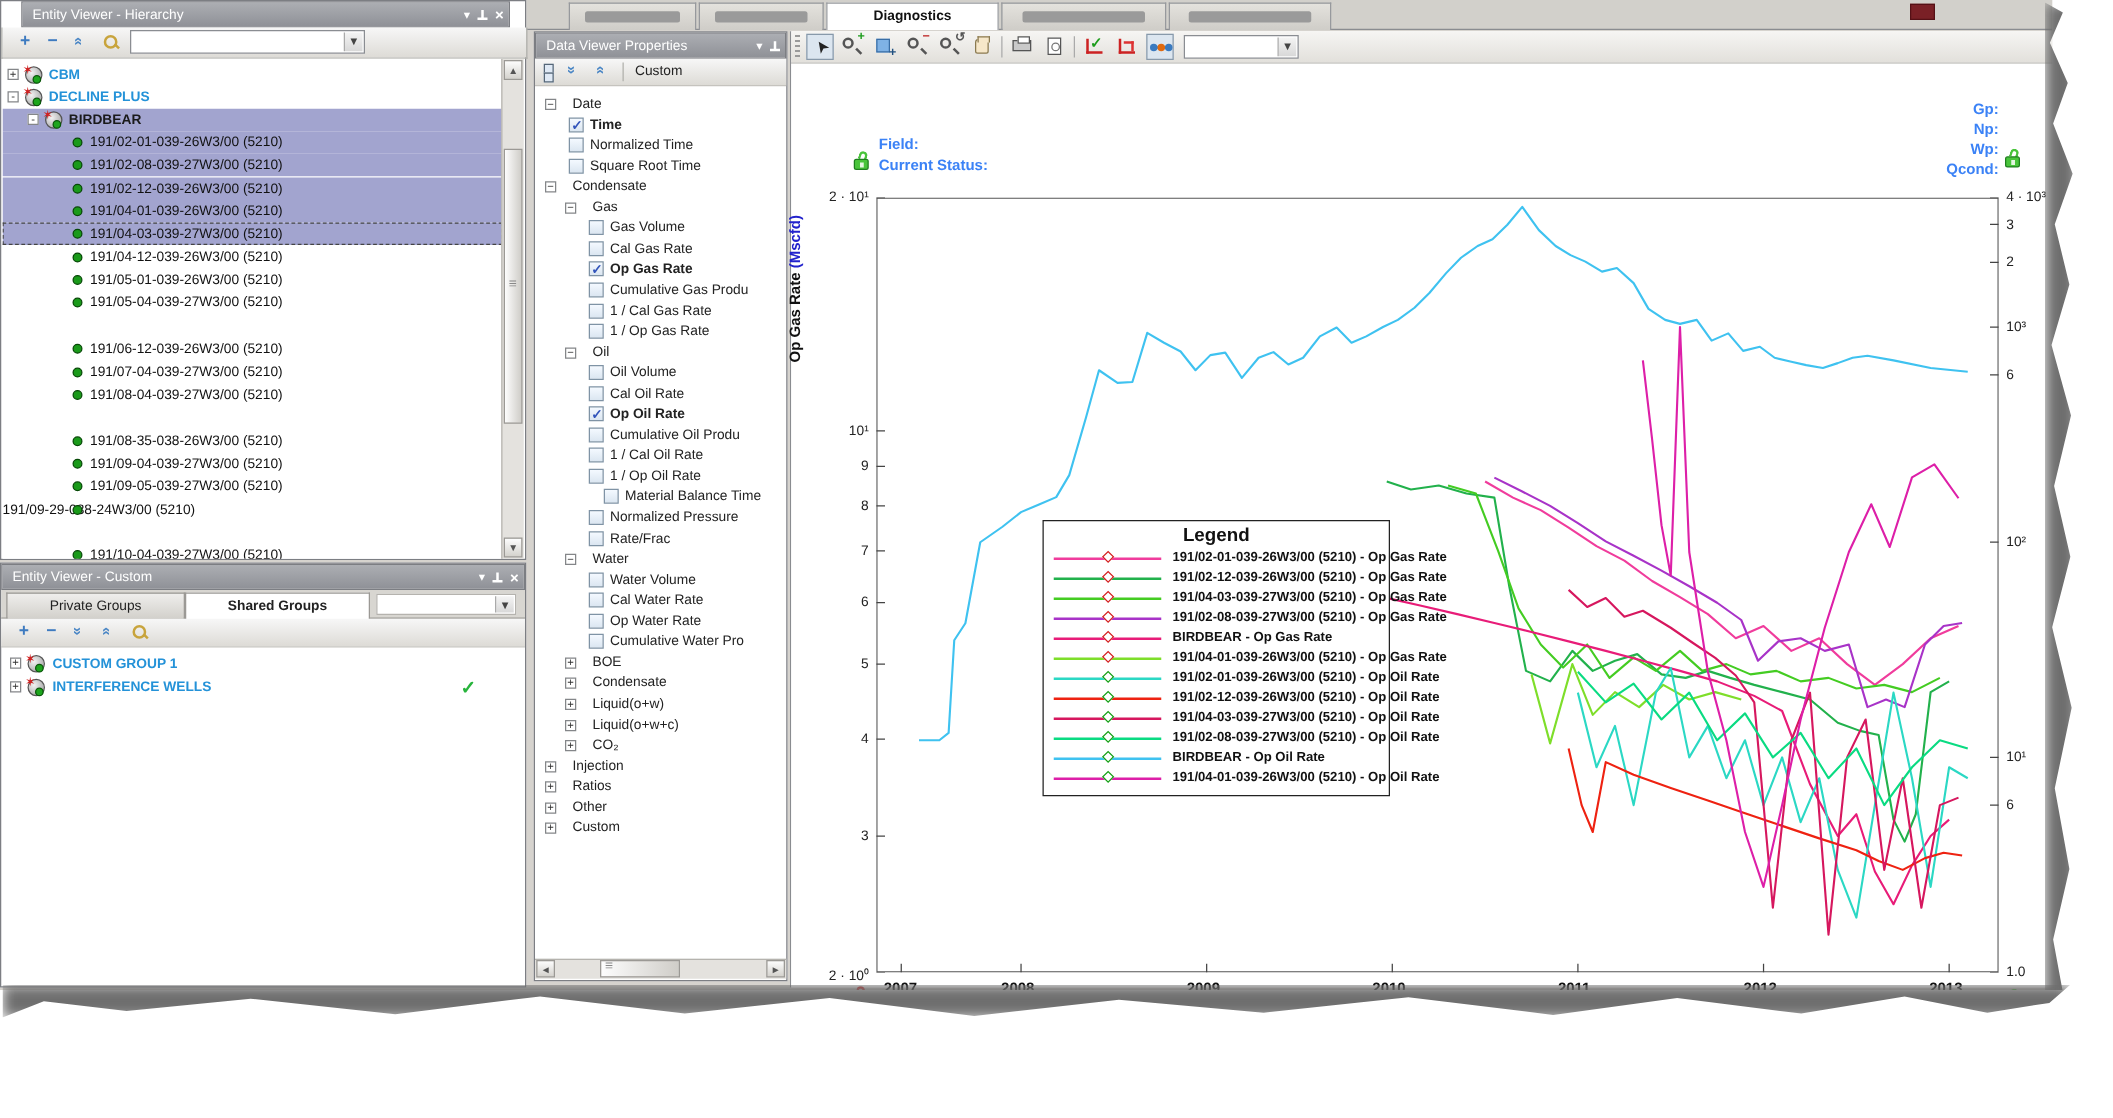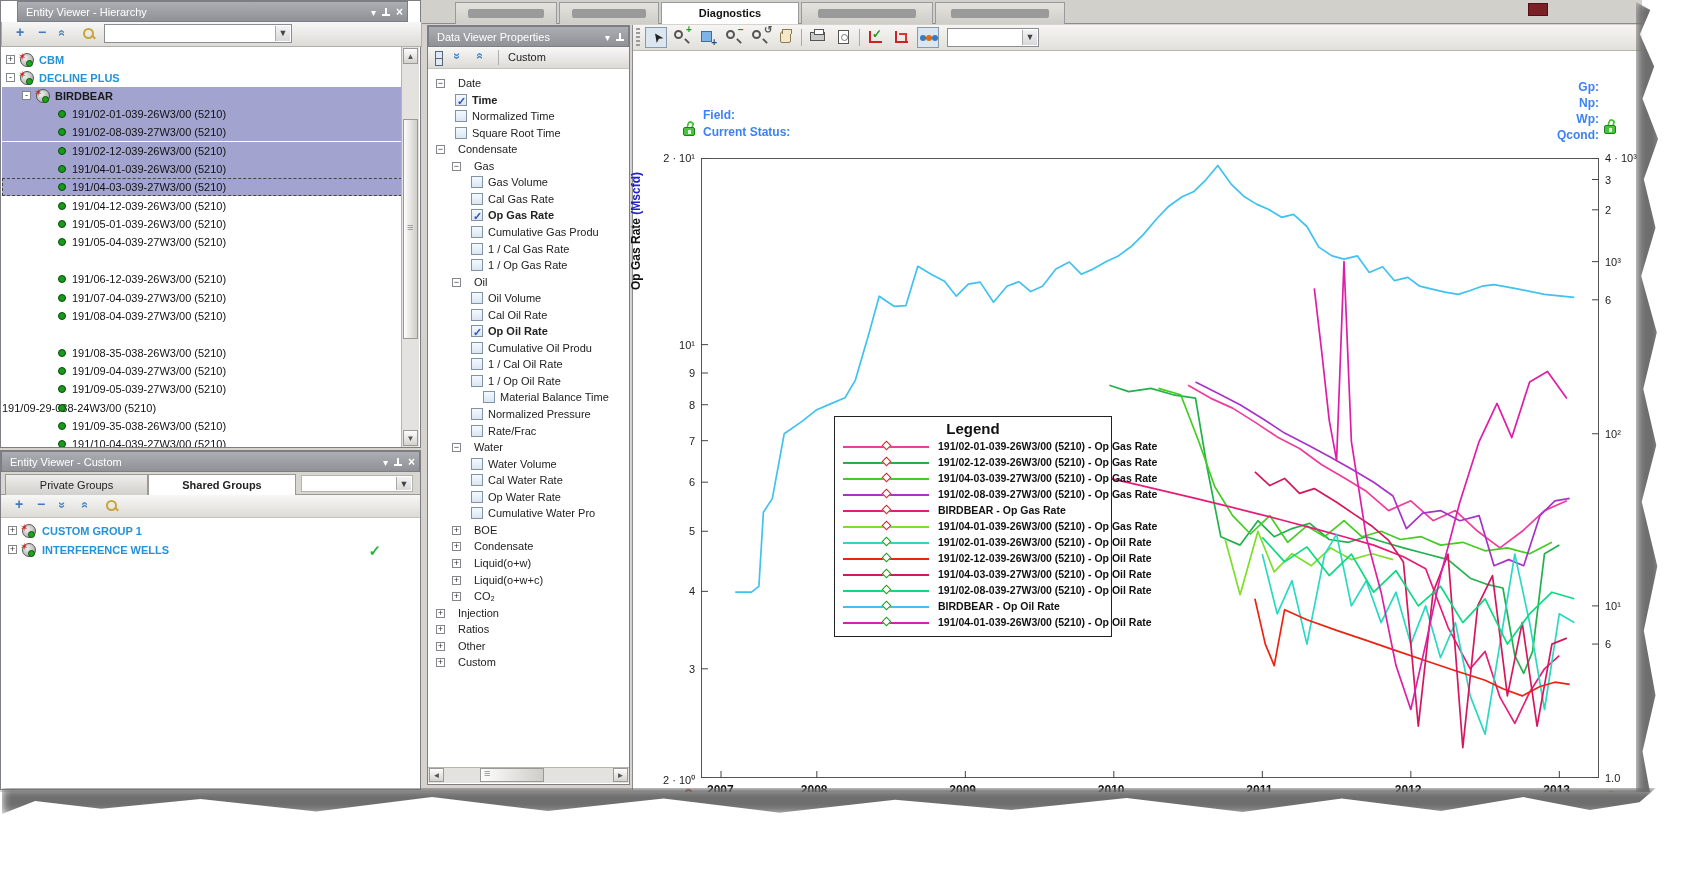--- a/index.html
+++ b/index.html
@@ -199,21 +199,20 @@
           <div class="trow" style="top: 149.75px;"><span class="welldot" style="left: 56px;"></span><span style="margin-left: 70px;">191/04-12-039-26W3/00 (5210)</span></div>
           <div class="trow" style="top: 168.1px;"><span class="welldot" style="left: 56px;"></span><span style="margin-left: 70px;">191/05-01-039-26W3/00 (5210)</span></div>
           <div class="trow" style="top: 186.45px;"><span class="welldot" style="left: 56px;"></span><span style="margin-left: 70px;">191/05-04-039-27W3/00 (5210)</span></div>
           <div class="trow" style="top: 223.15px;"><span class="welldot" style="left: 56px;"></span><span style="margin-left: 70px;">191/06-12-039-26W3/00 (5210)</span></div>
           <div class="trow" style="top: 241.5px;"><span class="welldot" style="left: 56px;"></span><span style="margin-left: 70px;">191/07-04-039-27W3/00 (5210)</span></div>
           <div class="trow" style="top: 259.85px;"><span class="welldot" style="left: 56px;"></span><span style="margin-left: 70px;">191/08-04-039-27W3/00 (5210)</span></div>
           <div class="trow" style="top: 296.55px;"><span class="welldot" style="left: 56px;"></span><span style="margin-left: 70px;">191/08-35-038-26W3/00 (5210)</span></div>
           <div class="trow" style="top: 314.9px;"><span class="welldot" style="left: 56px;"></span><span style="margin-left: 70px;">191/09-04-039-27W3/00 (5210)</span></div>
           <div class="trow" style="top: 333.25px;"><span class="welldot" style="left: 56px;"></span><span style="margin-left: 70px;">191/09-05-039-27W3/00 (5210)</span></div>
           <div class="trow" style="top: 351.6px;"><span class="welldot" style="left: 56px;"></span><span style="">191/09-29-038-24W3/00 (5210)</span></div>
-          <div class="trow" style="top: 369.95px;"><span class="welldot" style="left: 56px;"></span><span style="margin-left: 70px;">191/09-35-038-26W3/00 (5210)</span></div>
           <div class="trow" style="top: 388.3px;"><span class="welldot" style="left: 56px;"></span><span style="margin-left: 70px;">191/10-04-039-27W3/00 (5210)</span></div>
         </div>
       <div class="vscroll" style="top:46px; height:400px;">
         <div class="sbtn" style="top:1px;">▲</div>
         <div class="sthumb" style="top:72px; height:220px;"></div>
         <div class="sbtn" style="bottom:1px;">▼</div>
       </div>
     </div>
 
     <div id="c-panel">

